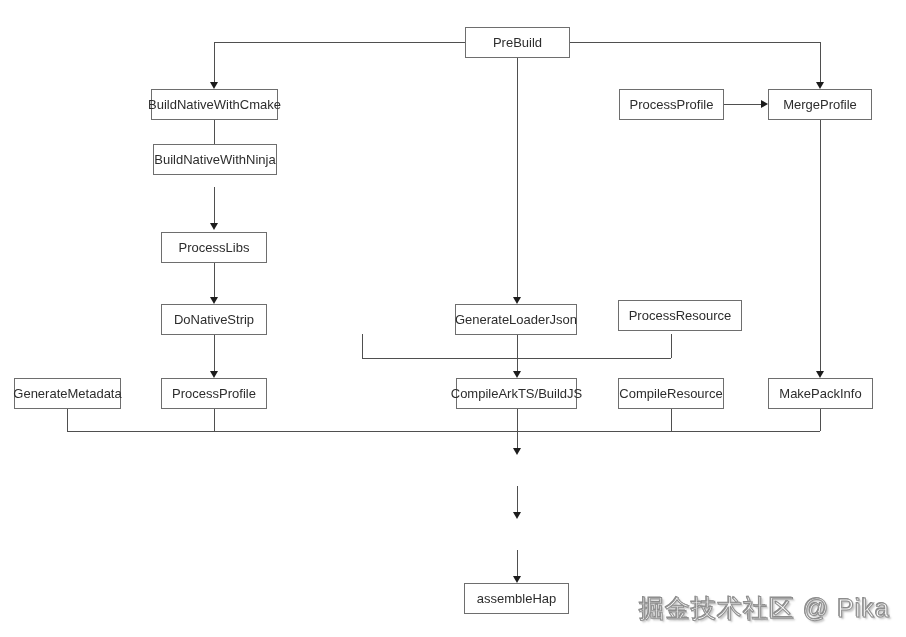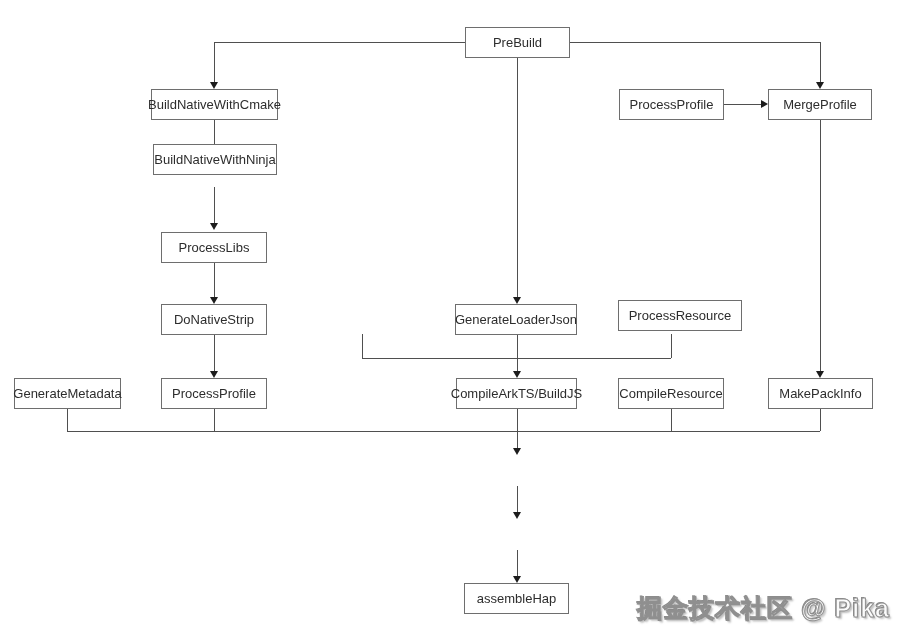--- a/index.html
+++ b/index.html
@@ -55,21 +55,21 @@
     border-top: 4px solid transparent;
     border-bottom: 4px solid transparent;
     border-left: 7px solid #1c1c1c;
     z-index: 2;
   }
   .watermark {
     position: absolute;
     right: 16px;
     bottom: 12px;
     font-size: 25px;
-    font-weight: 700;
+    font-weight: 400;
     letter-spacing: 1px;
     color: #fbfbfb;
     -webkit-text-stroke: 1px #8f8f8f;
     text-shadow: 1px 1px 0 #c4c4c4, 2px 2px 2px rgba(110,110,110,0.45), -1px -1px 0 #8a8a8a;
     z-index: 4;
   }
 </style>
 </head>
 <body>
 

